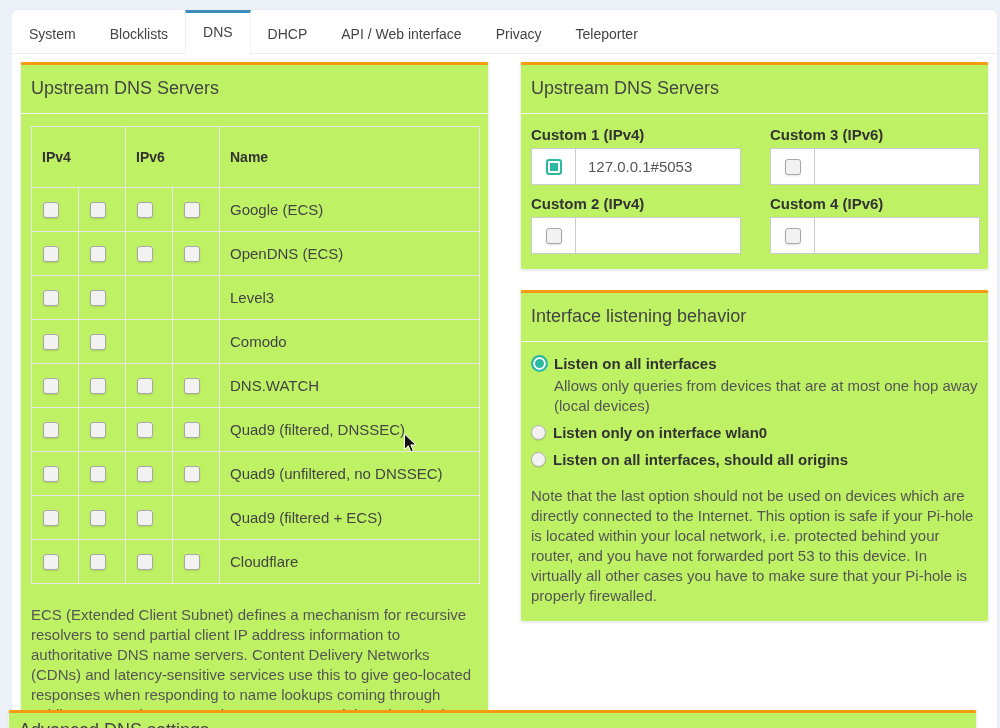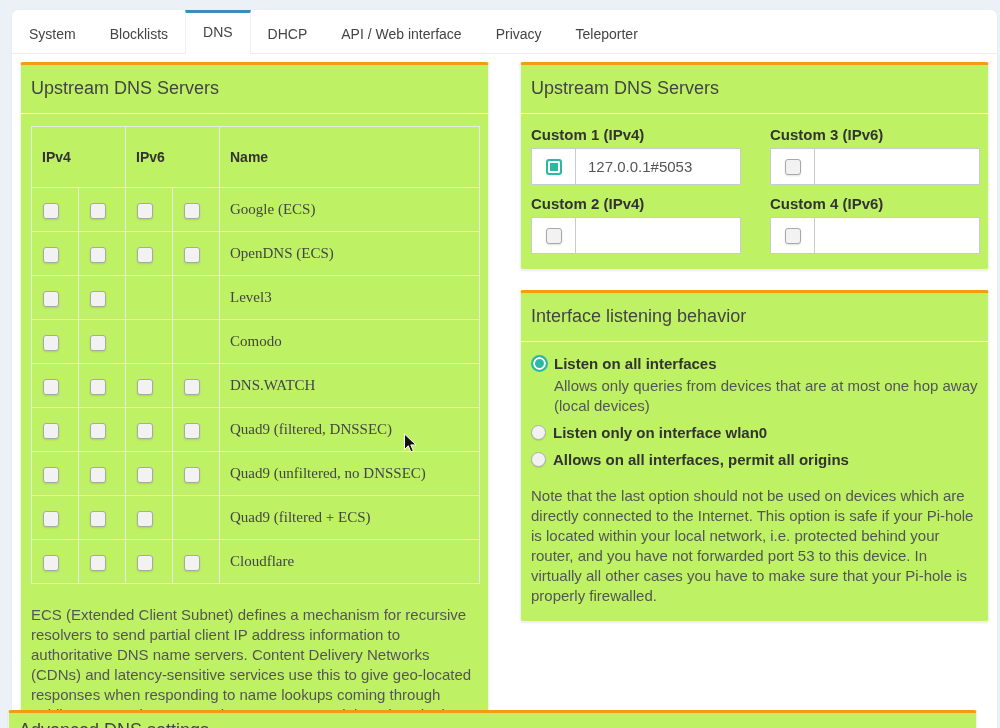--- a/index.html
+++ b/index.html
@@ -40,21 +40,21 @@
   .card-header { padding:13px 10px 14px 10px; border-bottom:1px solid #f4f4f4; }
   .card-header h3 { font-size:18px; font-weight:normal; color:#444; }
   .card-body { padding:12px 10px 15px 10px; }
   
   table.dns-table { border-collapse:collapse; width:449px; }
   .dns-table th, .dns-table td { border:1px solid #e8e8e8; }
   .dns-table th {
     text-align:left; font-size:14px; font-weight:bold; color:#333;
     padding:22px 10px; height:34px;
   }
-  .dns-table td { height:44px; padding:0 16px 0 11px;font-family:Liberation Serif, serif; }
+  .dns-table td { height:44px; padding:0 16px 0 11px; }
   .dns-table td.cb-cell { width:47px; }
   .dns-table td.name-cell { font-size:15px; color:#444; padding-left:10px; }
   .checkbox {
     display:inline-block; width:16px; height:16px; border-radius:3px;
     border:1px solid #a8a8a8; background:#f2f2f2; vertical-align:middle;
     box-shadow:0 1px 2px rgba(0,0,0,0.12); cursor:pointer;
   }
   .checkbox.checked {
     border:2px solid #2cb9a2; background:#2cb9a2;
     box-shadow:inset 0 0 0 2px #fff;
@@ -261,21 +261,21 @@
               </div>
               <div class="radio-option">
                 <span class="radio"></span>
                 <div class="radio-text">
                   <div class="radio-label">Listen only on interface wlan0</div>
                 </div>
               </div>
               <div class="radio-option">
                 <span class="radio"></span>
                 <div class="radio-text">
-                  <div class="radio-label">Allows on all interfaces, permit all origins</div>
+                  <div class="radio-label">Listen on all interfaces, should all origins</div>
                 </div>
               </div>
             </div>
           <p class="firewall-note">Note that the last option should not be used on devices which are directly connected to the Internet. This option is safe if your Pi-hole is located within your local network, i.e. protected behind your router, and you have not forwarded port 53 to this device. In virtually all other cases you have to make sure that your Pi-hole is properly firewalled.</p>
         </div>
       </div>
     </div>
 
   </div>
 </div>

